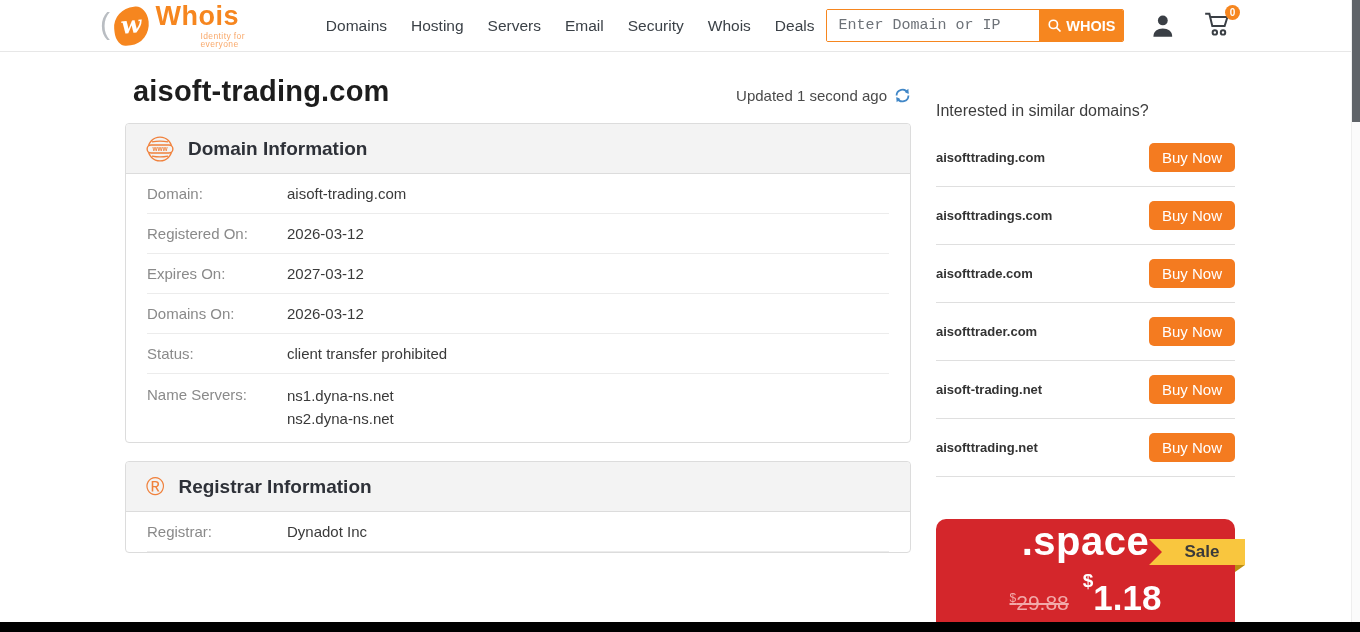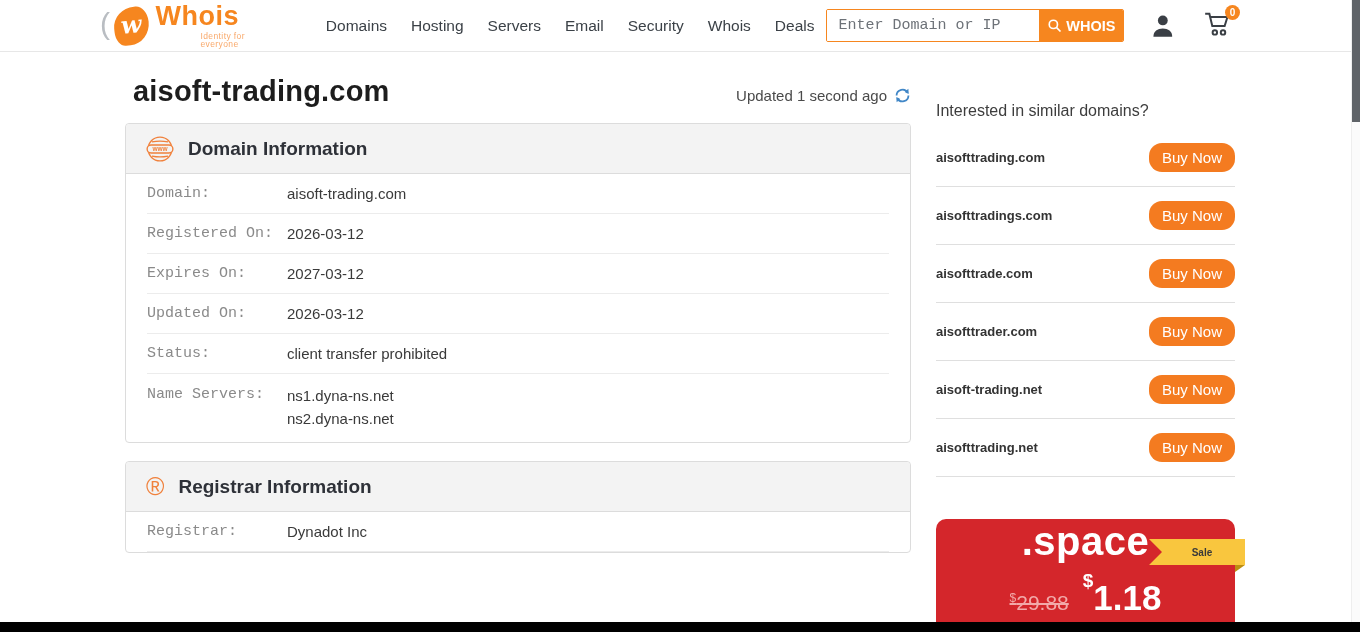--- a/index.html
+++ b/index.html
@@ -51,40 +51,40 @@
   .panel + .panel { margin-top: 18px; }
   .panel-header { background: #f3f3f3; border-bottom: 1px solid #dcdcdc;
     border-radius: 4px 4px 0 0; height: 50px; display: flex; align-items: center;
     gap: 14px; padding: 0 20px; }
   .panel-header h2 { font-size: 19px; font-weight: bold; color: #2e3138; }
   .r-icon { color: #f0813c; font-size: 25px; line-height: 1; font-weight: 400; }
   .panel-body { padding: 0 21px; }
   .rowi { display: flex; padding: 9px 0; border-bottom: 1px solid #ececec; }
   .rowi:last-child { border-bottom: none; }
   .panel.cut .rowi:last-child { border-bottom: 1px solid #ececec; }
-  .rowi .label { width: 140px; color: #8a8a8a; font-size: 15px; line-height: 21px; flex-shrink: 0; font-family: Liberation Mono, monospace; }
+  .rowi .label { width: 140px; color: #8a8a8a; font-size: 15px; line-height: 21px; flex-shrink: 0; }
   .rowi .value { color: #3a3a3a; font-size: 15px; line-height: 21px; }
   .rowi.ns { padding: 10px 0 12px; }
   .rowi.ns .value div { line-height: 23px; }
 
   
   .aside h3 { font-size: 16px; font-weight: 400; color: #3d3d3d; margin-bottom: 9px; }
   .sim-row { display: flex; align-items: center; justify-content: space-between;
     padding: 14px 0; border-bottom: 1px solid #dfdfdf; }
   .sim-row:last-of-type { border-bottom: none; }
   .sim-domain { font-size: 13px; font-weight: bold; color: #333; }
-  .buy-btn { background: #f47b20; color: #fff; border: none; border-radius: 13px;
+  .buy-btn { background: #f47b20; color: #fff; border: none; border-radius: 5px;
     font-size: 15px; padding: 6px 13px; height: 29px; cursor: pointer;
     font-family: "Liberation Sans", sans-serif; }
 
   
   .promo { position: relative; margin-top: 10px; background: #d4262b; border-radius: 10px;
     height: 210px; color: #fff; }
   .ribbon { position: absolute; top: 20px; right: -10px; width: 96px; height: 26px;
-    background: #f9c63e; color: #3a3a3a; font-weight: bold; font-size: 10px;
+    background: #f9c63e; color: #3a3a3a; font-weight: bold; font-size: 17px;
     display: flex; align-items: center; justify-content: center; padding-left: 10px;
     clip-path: polygon(0 0, 100% 0, 100% 100%, 0 100%, 13px 50%); }
   .ribbon-fold { position: absolute; top: 46px; right: -10px; width: 0; height: 0;
     border-top: 7px solid #bd8e12; border-right: 10px solid transparent; }
   .promo-tld { text-align: center; margin-top: 42px; font-size: 40px; font-weight: bold; letter-spacing: .5px; }
   .promo-prices { display: flex; align-items: baseline; justify-content: center; gap: 14px; margin-top: 14px; }
   .old-price { color: #f2a9a9; font-size: 21px; text-decoration: line-through; }
   .old-price sup { font-size: 12px; }
   .new-price { font-size: 35px; font-weight: bold; }
   .new-price sup { font-size: 19px; top: -0.55em; position: relative; }
@@ -175,21 +175,21 @@
         </div>
         <div class="rowi">
           <div class="label">Registered On:</div>
           <div class="value">2026-03-12</div>
         </div>
         <div class="rowi">
           <div class="label">Expires On:</div>
           <div class="value">2027-03-12</div>
         </div>
         <div class="rowi">
-          <div class="label">Updated On:</div>
+          <div class="label">Domains On:</div>
           <div class="value">2026-03-12</div>
         </div>
         <div class="rowi">
           <div class="label">Status:</div>
           <div class="value">client transfer prohibited</div>
         </div>
         <div class="rowi ns">
           <div class="label">Name Servers:</div>
           <div class="value">
             <div>ns1.dyna-ns.net</div>

